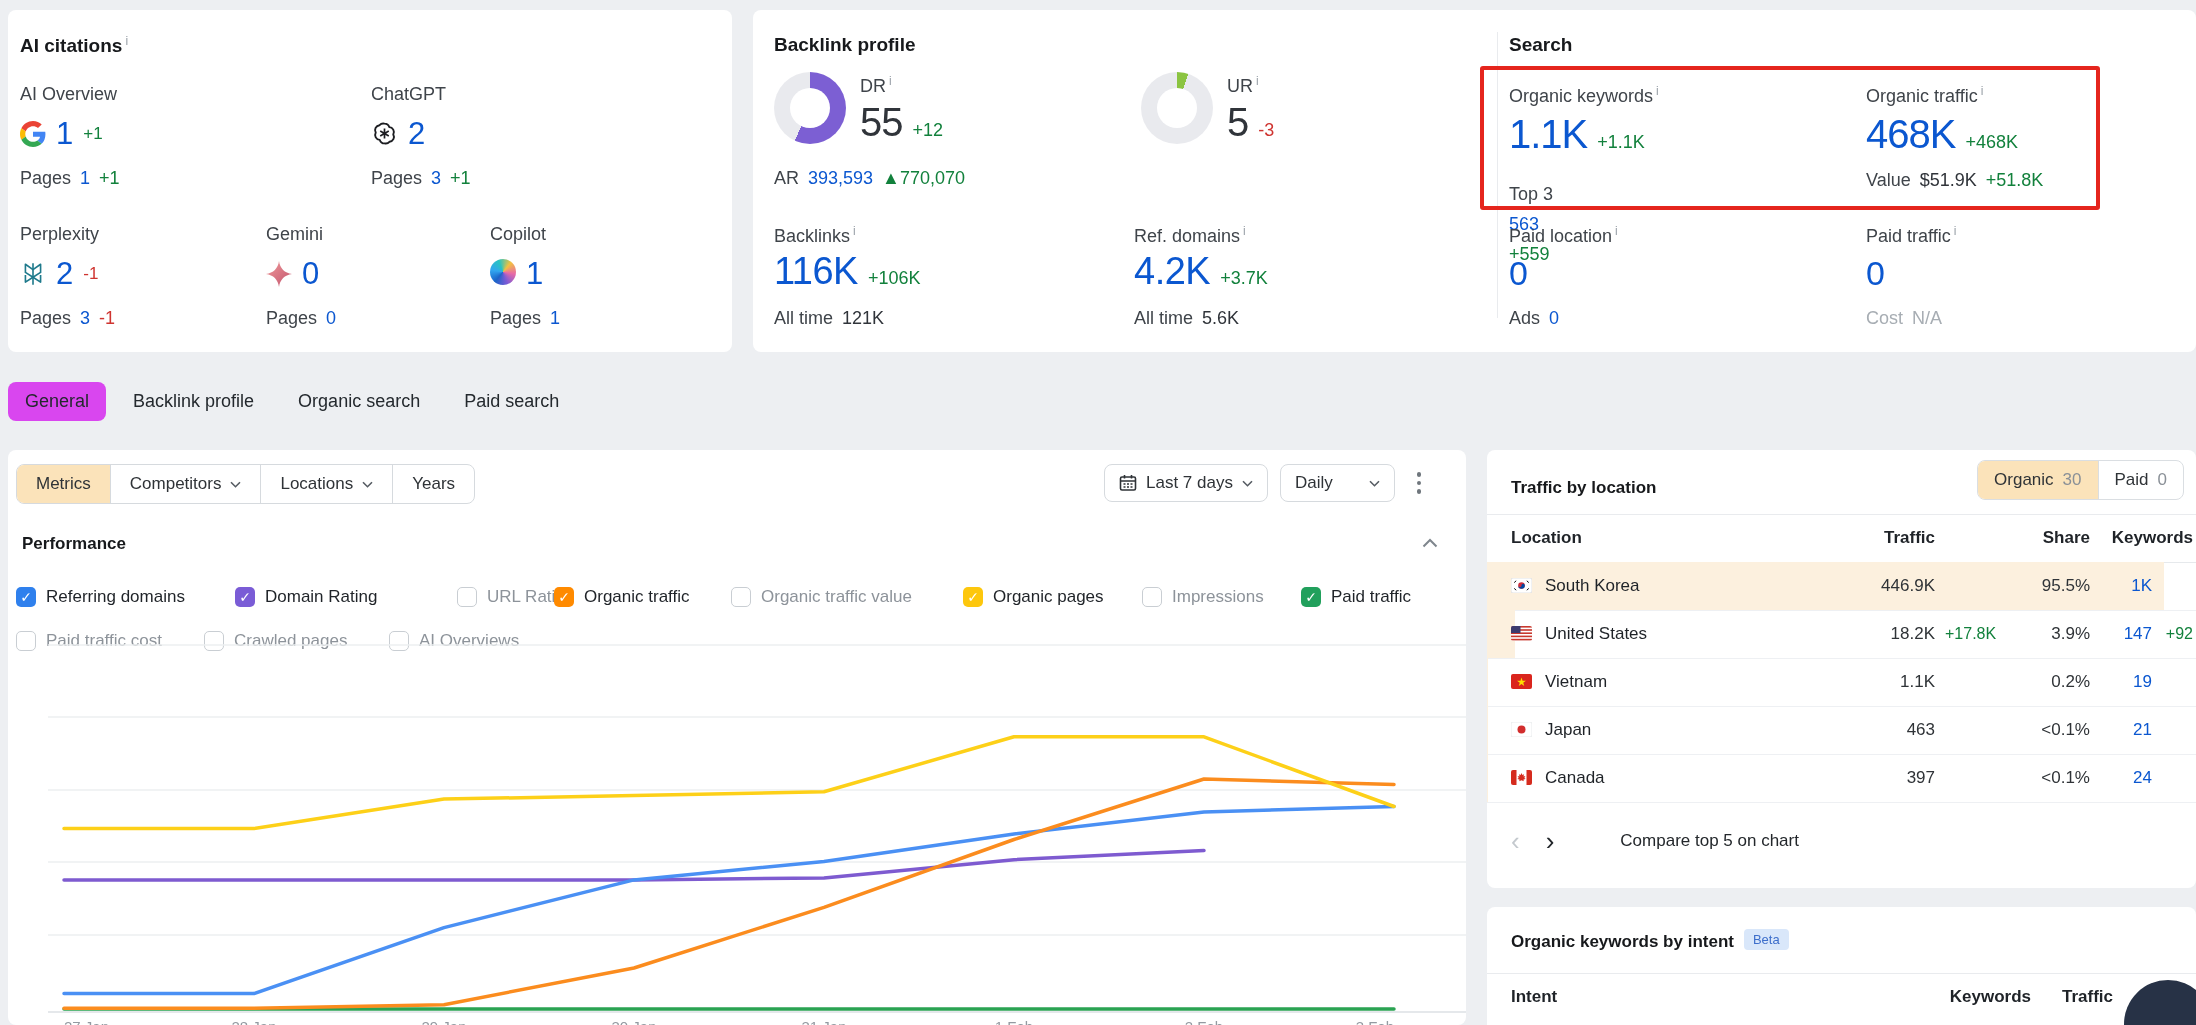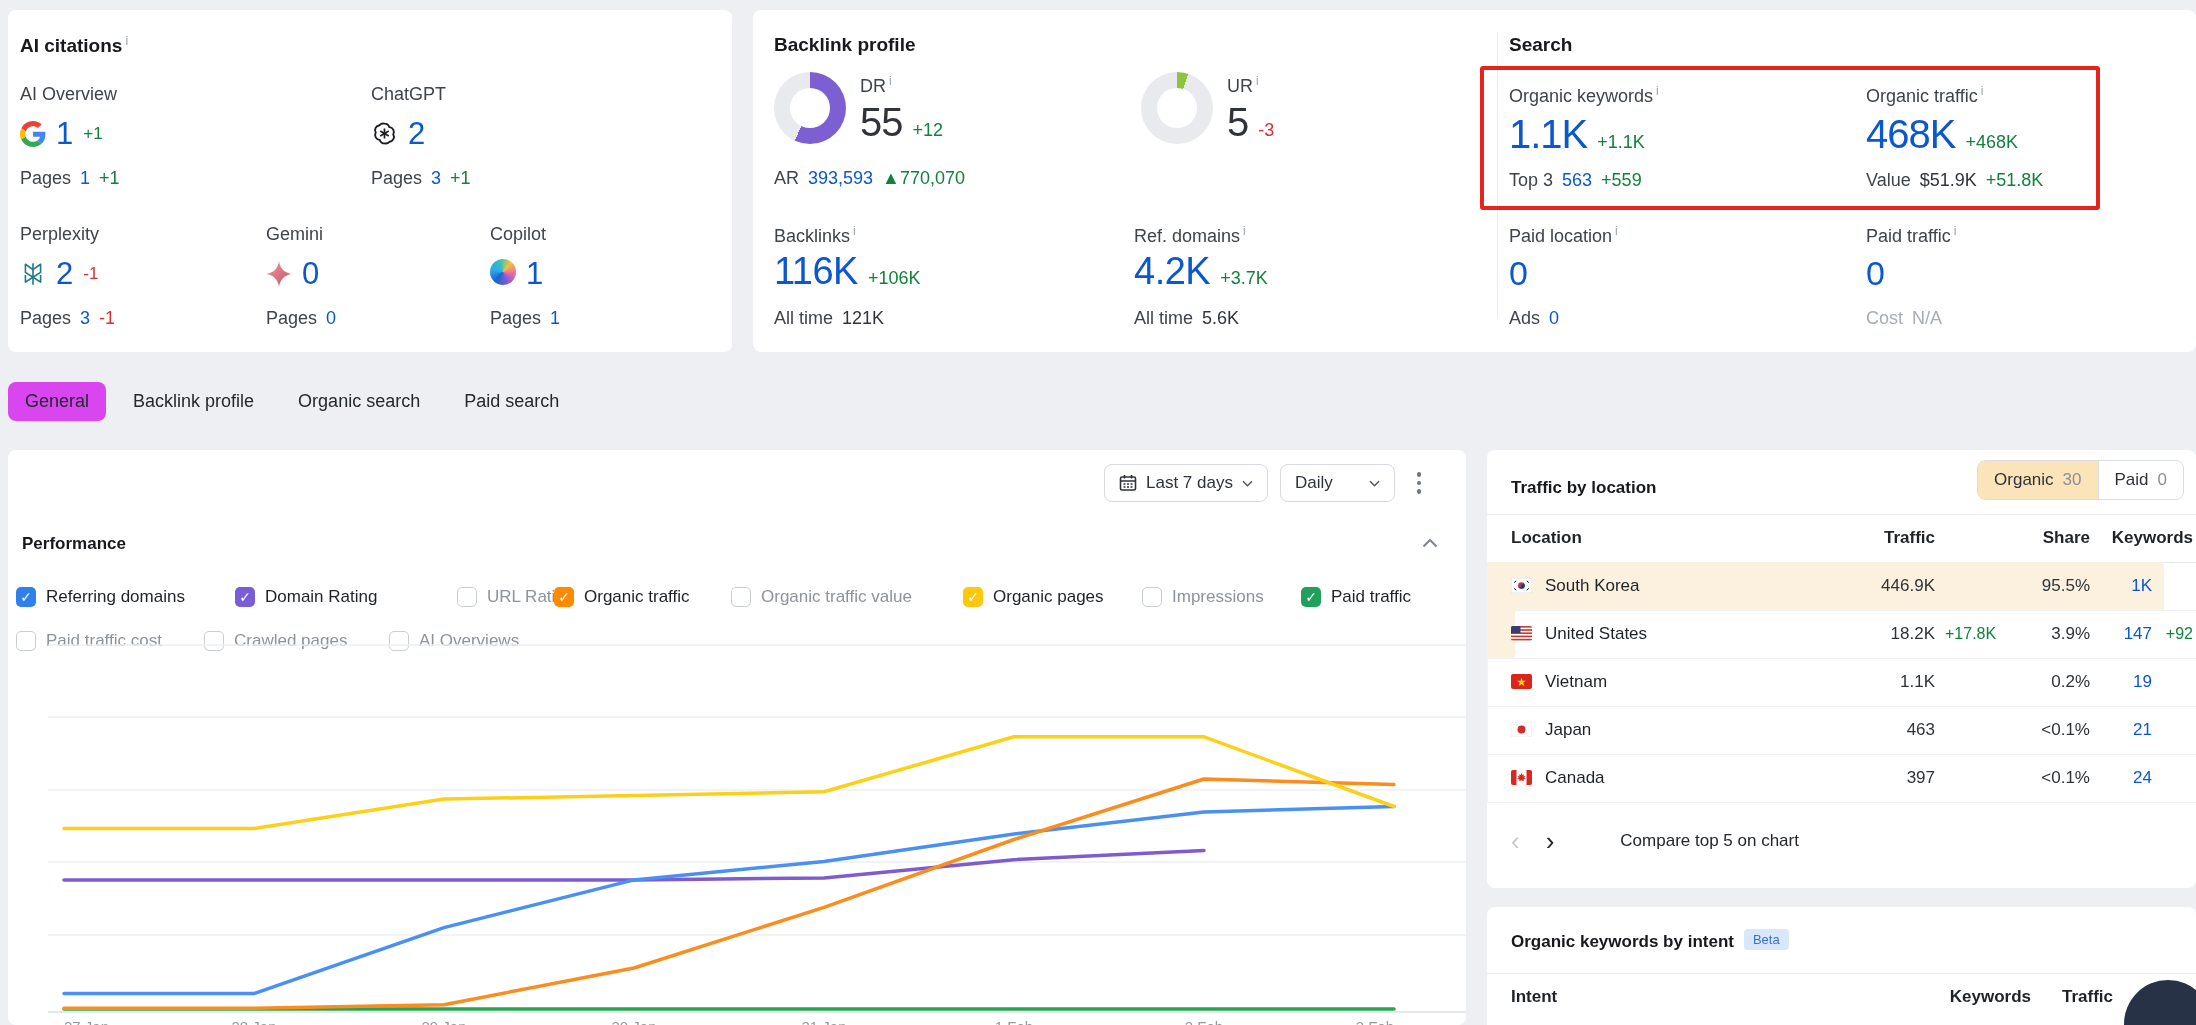--- a/index.html
+++ b/index.html
@@ -214,21 +214,21 @@
   <div class="abs card-title" style="left:756px;top:24px;">Search</div>
   <div class="red-box" style="left:727px;top:56px;width:612px;height:136px;"></div>
 
   <div class="abs metric-label" style="left:756px;top:74px;">
     <span>Organic keywords</span><sup class="info">i</sup>
   </div>
   <div class="abs big-row" style="left:756px;top:104px;">
     <span class="val-xl">1.1K</span>
     <span class="delta green">+1.1K</span>
   </div>
-  <div class="abs sub-row" style="left:756px;top:160px;">
+  <div class="abs sub-row" style="left:756px;top:174px;flex-direction:column;">
     <span class="metric-label">Top 3</span>
     <span class="blue">563</span>
     <span class="green">+559</span>
   </div>
 
   <div class="abs metric-label" style="left:1113px;top:74px;">
     <span>Organic traffic</span><sup class="info">i</sup>
   </div>
   <div class="abs big-row" style="left:1113px;top:104px;">
     <span class="val-xl">468K</span>
@@ -264,20 +264,44 @@
 </div>
 
 <div class="tabs" id="tabbar">
     <div class="tab active">General</div>
     <div class="tab">Backlink profile</div>
     <div class="tab">Organic search</div>
     <div class="tab">Paid search</div>
   </div>
 
 <div class="card" style="left:8px;top:450px;width:1458px;height:575px;overflow:hidden;">
+  <div class="segctl" id="segctl" style="left:8px;top:14px;">
+      <div class="seg active">
+        <span>Metrics</span>
+      </div>
+      <div class="seg">
+        <span>Competitors</span>
+        <span class="caret">
+          <svg width="11" height="7" viewBox="0 0 11 7" fill="none" stroke="#565c63" stroke-width="1.6">
+            <path d="M1 1.2l4.5 4.5L10 1.2"></path>
+          </svg>
+        </span>
+      </div>
+      <div class="seg">
+        <span>Locations</span>
+        <span class="caret">
+          <svg width="11" height="7" viewBox="0 0 11 7" fill="none" stroke="#565c63" stroke-width="1.6">
+            <path d="M1 1.2l4.5 4.5L10 1.2"></path>
+          </svg>
+        </span>
+      </div>
+      <div class="seg">
+        <span>Years</span>
+      </div>
+    </div>
 
   <div class="btn" style="left:1096px;top:14px;">
     <span>
       <svg width="18" height="18" viewBox="0 0 18 18" fill="none" stroke="#2f3337" stroke-width="1.6">
         <rect x="1.5" y="3" width="15" height="13" rx="1.5"></rect>
           <path d="M1.5 7h15M5.5 1v3.5M12.5 1v3.5"></path>
         <path d="M4.5 10h2M8 10h2M11.5 10h2M4.5 13h2M8 13h2M11.5 13h2" stroke-width="1.4"></path>
       </svg>
     </span>
     <span>Last 7 days</span>

